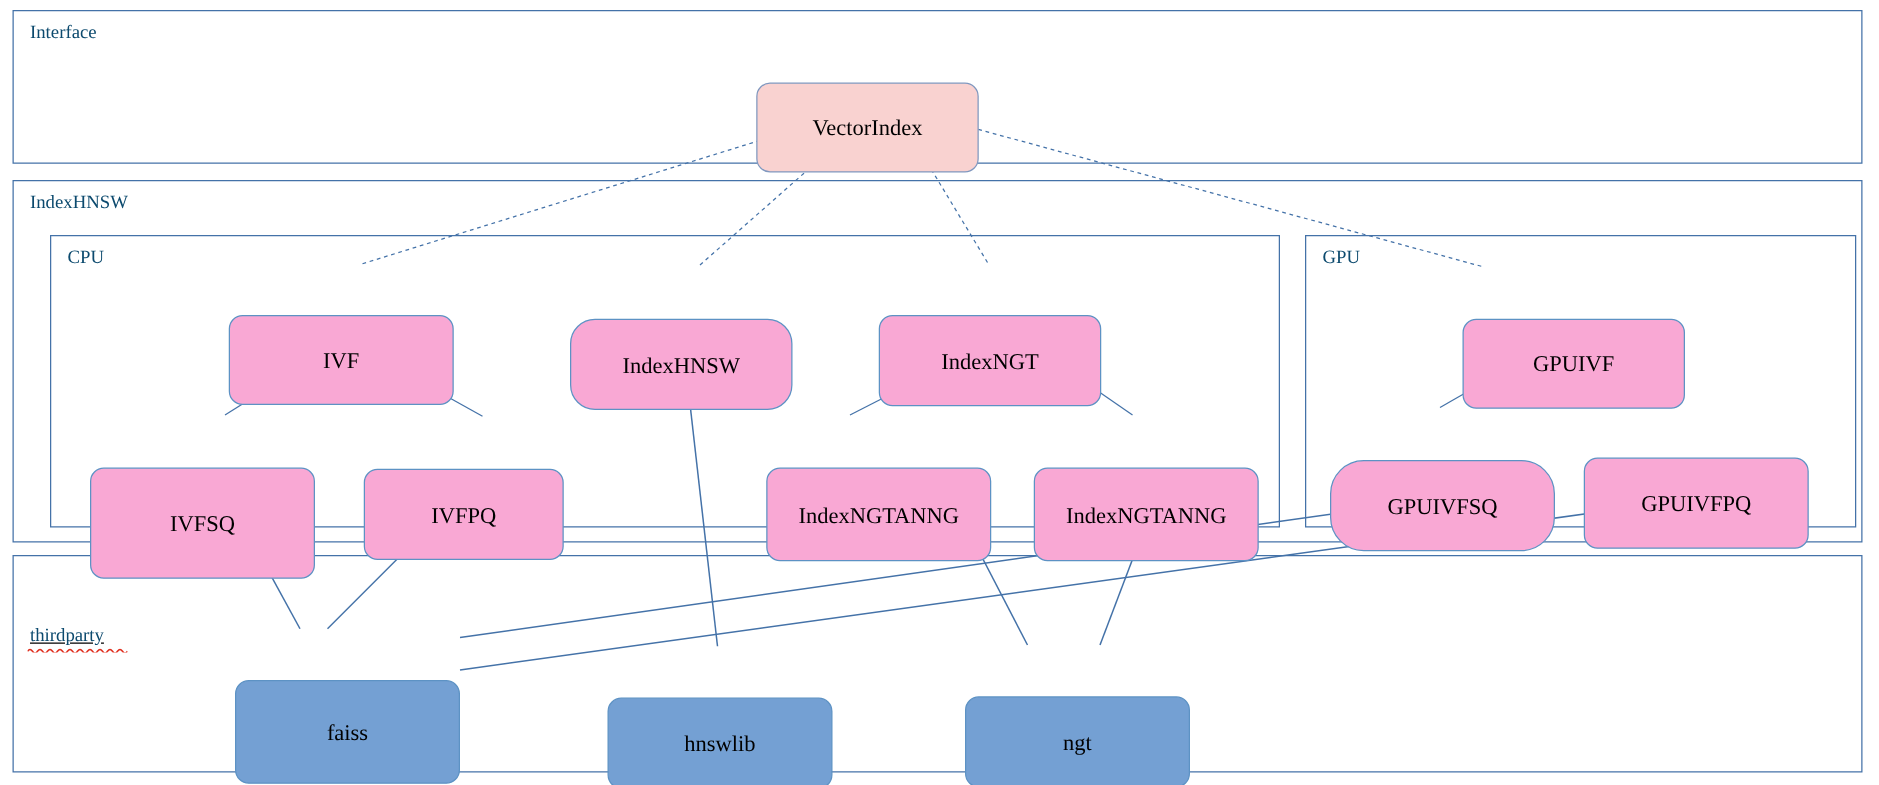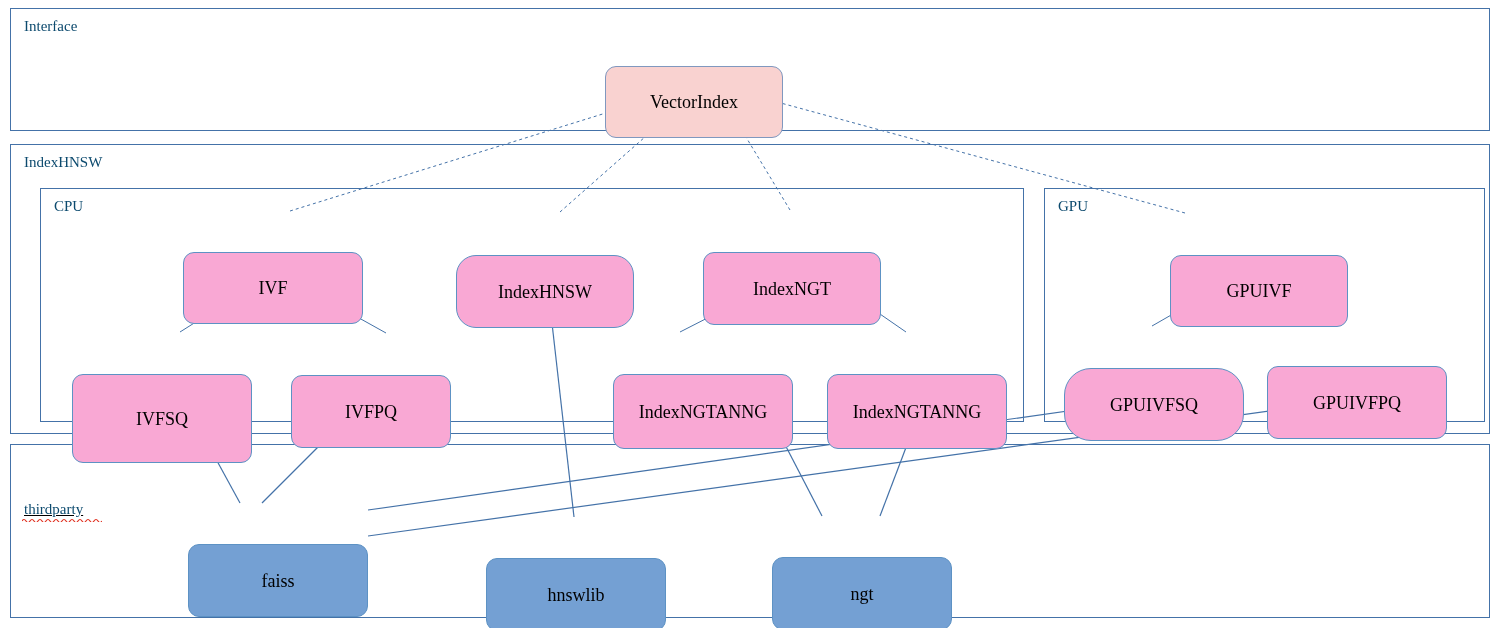--- a/index.html
+++ b/index.html
@@ -171,21 +171,21 @@
       </div>
       <div class="node impl" style="left: 827px; top: 332px; width: 180px; height: 75px;">
         <span>IndexNGTANNG</span>
       </div>
       <div class="node impl" style="left: 1064px; top: 326px; width: 180px; height: 73px; border-radius: 27px;">
         <span>GPUIVFSQ</span>
       </div>
       <div class="node impl" style="left: 1267px; top: 324px; width: 180px; height: 73px;">
         <span>GPUIVFPQ</span>
       </div>
-      <div class="node lib" style="left: 188px; top: 502px; width: 180px; height: 73px;">
+      <div class="node lib" style="left: 188px; top: 502px; width: 180px; height: 83px;">
         <span>faiss</span>
       </div>
       <div class="node lib" style="left: 486px; top: 516px; width: 180px; height: 73px;">
         <span>hnswlib</span>
       </div>
       <div class="node lib" style="left: 772px; top: 515px; width: 180px; height: 73px;">
         <span>ngt</span>
       </div>
     </div>
 

